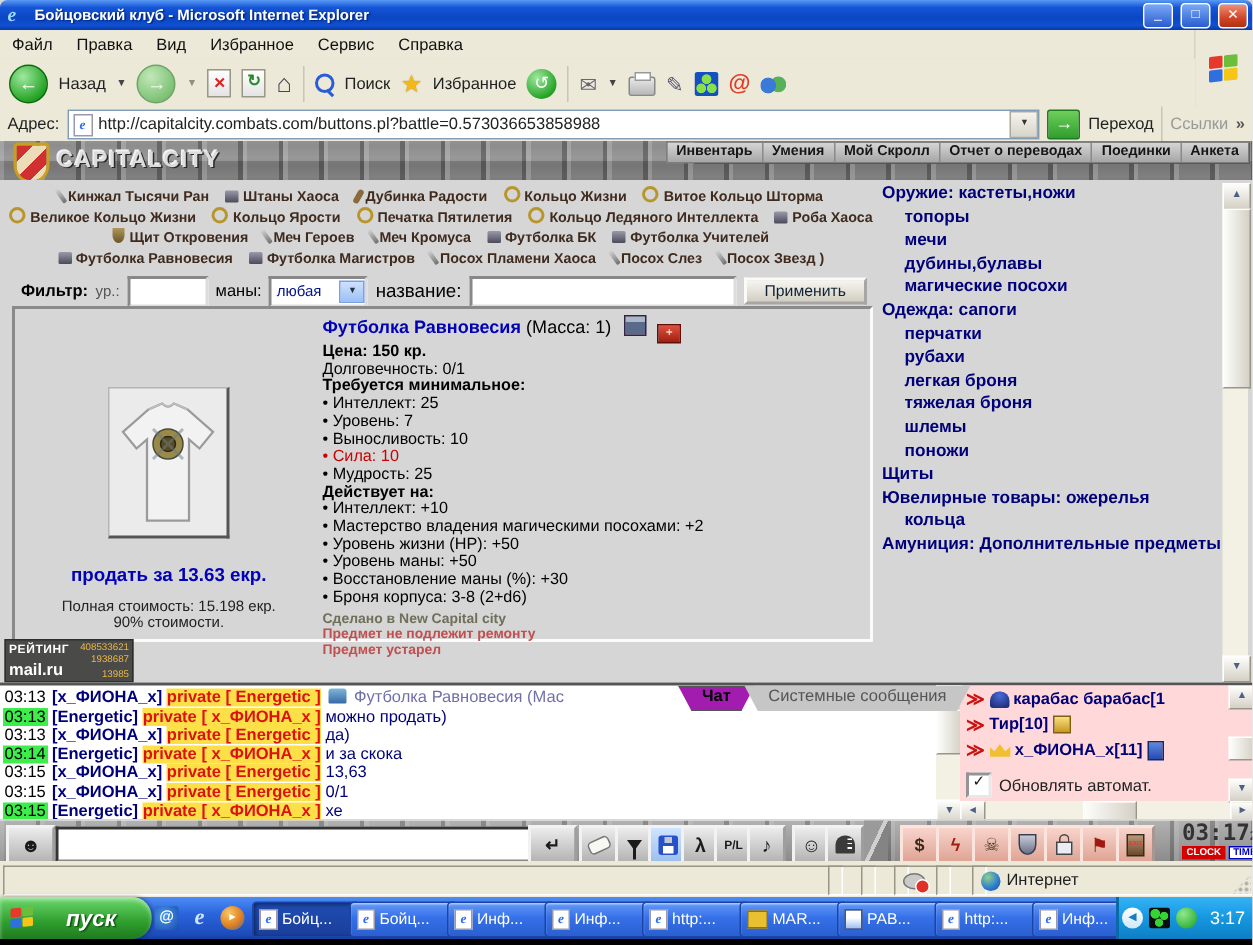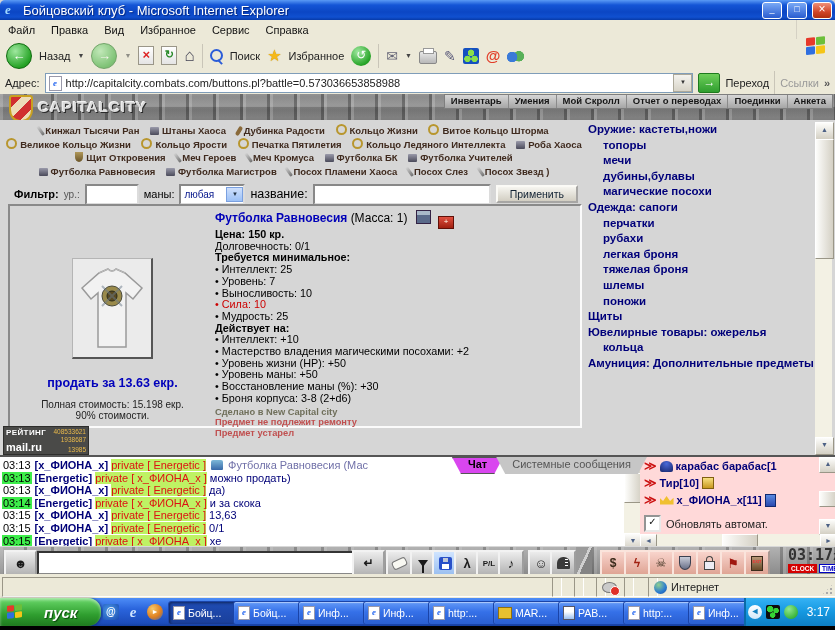--- a/index.html
+++ b/index.html
@@ -3,21 +3,21 @@
 <meta charset="utf-8">
 <style>
 html,body{margin:0;padding:0}
 #screen{position:relative;width:835px;height:630px;font-family:"Liberation Sans",sans-serif;background:#d6d6d6;overflow:hidden}
 i{font-style:normal;display:inline-block}
 
 
 #titlebar{position:absolute;left:0;top:0;right:0;height:20px;background:linear-gradient(180deg,#5a9af5,#1455d6 25%,#0b46c4 60%,#1050d0 85%,#073aa8);display:flex;align-items:center;gap:4px;padding:0 3px 0 5px;border-radius:5px 5px 0 0}
 .ie-e{width:14px;color:#9fd8ff;font:bold italic 13px/14px "Liberation Serif",serif}
 .ie-e::before{content:"e"}
-#title-text{color:#fff;font-size:13px;font-weight:normal;text-shadow:1px 1px 1px #00257e;flex:1;white-space:nowrap;overflow:hidden}
+#title-text{color:#fff;font-size:10px;font-weight:bold;text-shadow:1px 1px 1px #00257e;flex:1;white-space:nowrap;overflow:hidden}
 .tbtn{width:18px;height:15px;border:1px solid #fff;border-radius:3px;color:#fff;font-size:9px;line-height:13px;text-align:center;margin-left:1px}
 .tb-min,.tb-max{background:linear-gradient(#79a9f5,#2a5cd0)}
 .tb-close{background:linear-gradient(#f09078,#d04528 60%,#b03010)}
 .g-min::before{content:"_"} .g-max::before{content:"□"} .g-x::before{content:"×";font-size:12px}
 
 
 #menubar{position:absolute;top:20px;left:0;right:38px;height:19px;background:#ece9d8;display:flex;align-items:center;font-size:11px;color:#111;border-bottom:1px solid #e0dcd0}
 .menu-item{padding:2px 8px}
 #brand{position:absolute;top:20px;right:0;width:38px;height:52px;background:#ece9d8;border-left:1px solid #d5d1c4;display:flex;align-items:center;justify-content:center}
 .winflag{width:20px;height:18px;display:grid;grid-template-columns:9px 9px;grid-template-rows:8px 8px;gap:1px;transform:skewY(-6deg)}
@@ -130,27 +130,27 @@
 #ps-up{left:0;top:0;width:17px;height:16px;line-height:14px}
 #ps-dn{left:0;top:315px;width:17px;height:16px;line-height:14px}
 #ps-th{left:0;top:17px;width:17px;height:118px}
 
 
 #chatwrap{position:absolute;top:455px;left:0;right:0;height:91px;border-top:2px solid #555;background:#fff}
 #chatbox{position:absolute;left:0;top:0;width:624px;height:91px;padding:2px 0 0 2px;font-size:11px;line-height:12.6px;white-space:nowrap;overflow:hidden}
 .cmsg .t{color:#000;padding:0 1px}
 .t.green{background:#3ded4a}
 .nick{color:#000078;font-weight:bold}
-.priv{color:#dd1111;font-weight:normal;background:#bef264}
+.priv{color:#dd1111;font-weight:bold;background:#fde047}
 .txt{color:#000078}
 .txt.gray{color:#7070a8}
 .shirt-ic{width:12px;height:10px;background:linear-gradient(#7db8d8,#3868a8);border-radius:2px 2px 1px 1px;margin:0 2px;vertical-align:-1px}
 #tabs{position:absolute;left:452px;top:0;height:16px;display:flex;z-index:5}
 .tab{height:16px;padding:1px 16px 0;font-size:11px;clip-path:polygon(0 0,100% 0,calc(100% - 9px) 100%,9px 100%);white-space:nowrap}
-.tab1{background:#d946ef;font-weight:bold;color:#000;box-shadow:inset 0 0 0 1px #555}
+.tab1{background:#a21caf;font-weight:bold;color:#000;box-shadow:inset 0 0 0 1px #555}
 .tab2{background:#c6c6c6;color:#555;margin-left:-7px}
 #chatscroll{position:absolute;left:624px;top:0;width:16px;height:91px}
 #cs-up{left:0;top:0;width:16px;height:15px;line-height:13px}
 #cs-dn{left:0;top:76px;width:16px;height:15px;line-height:13px}
 #cs-th{left:0;top:16px;width:16px;height:28px}
 #userpanel{position:absolute;left:640px;top:0;width:195px;height:91px;background:#ffd9d9;font-size:11px;overflow:hidden}
 .urow{position:absolute;left:4px;display:flex;align-items:center;gap:3px;font-weight:bold;color:#000078;white-space:nowrap}
 .uarr{color:#cc1111;font-size:12px;font-weight:bold}
 .uarr::before{content:"≫"}
 .helm-ic{width:13px;height:11px;background:radial-gradient(circle at 50% 25%,#4a6ad8,#16246a);border-radius:6px 6px 2px 2px}

